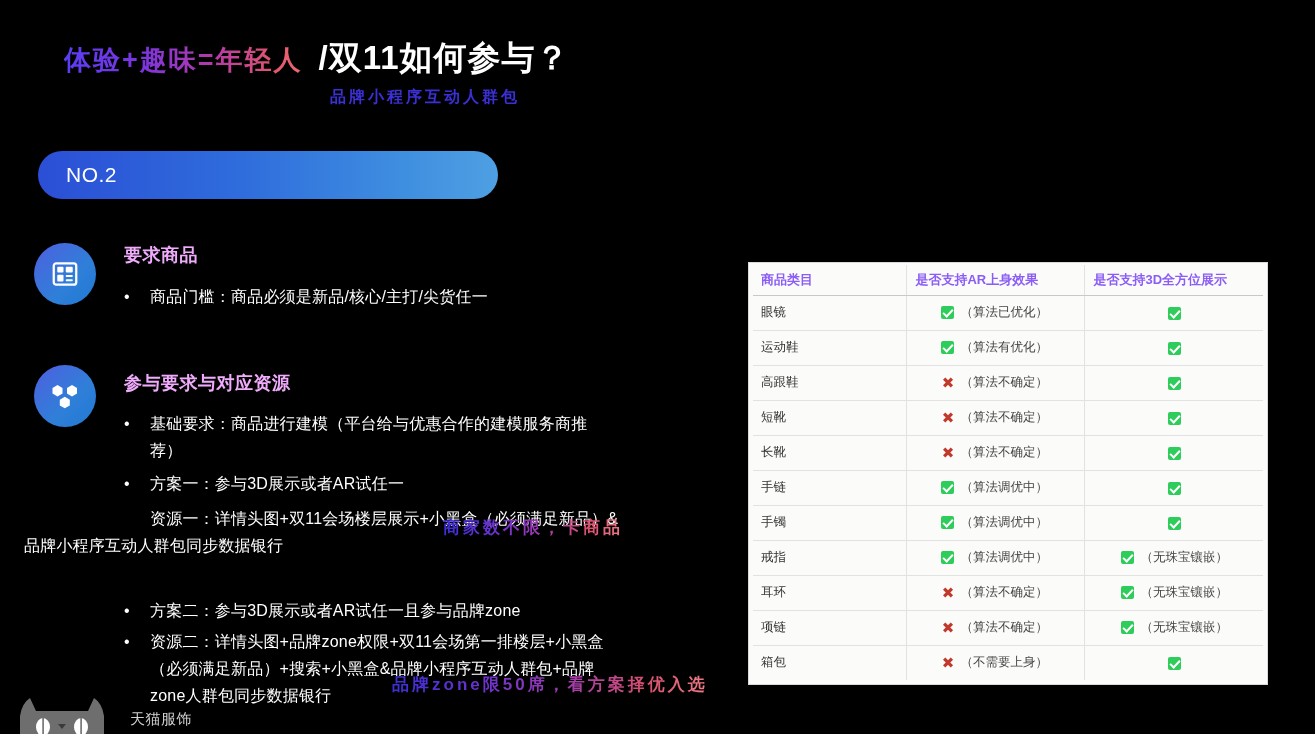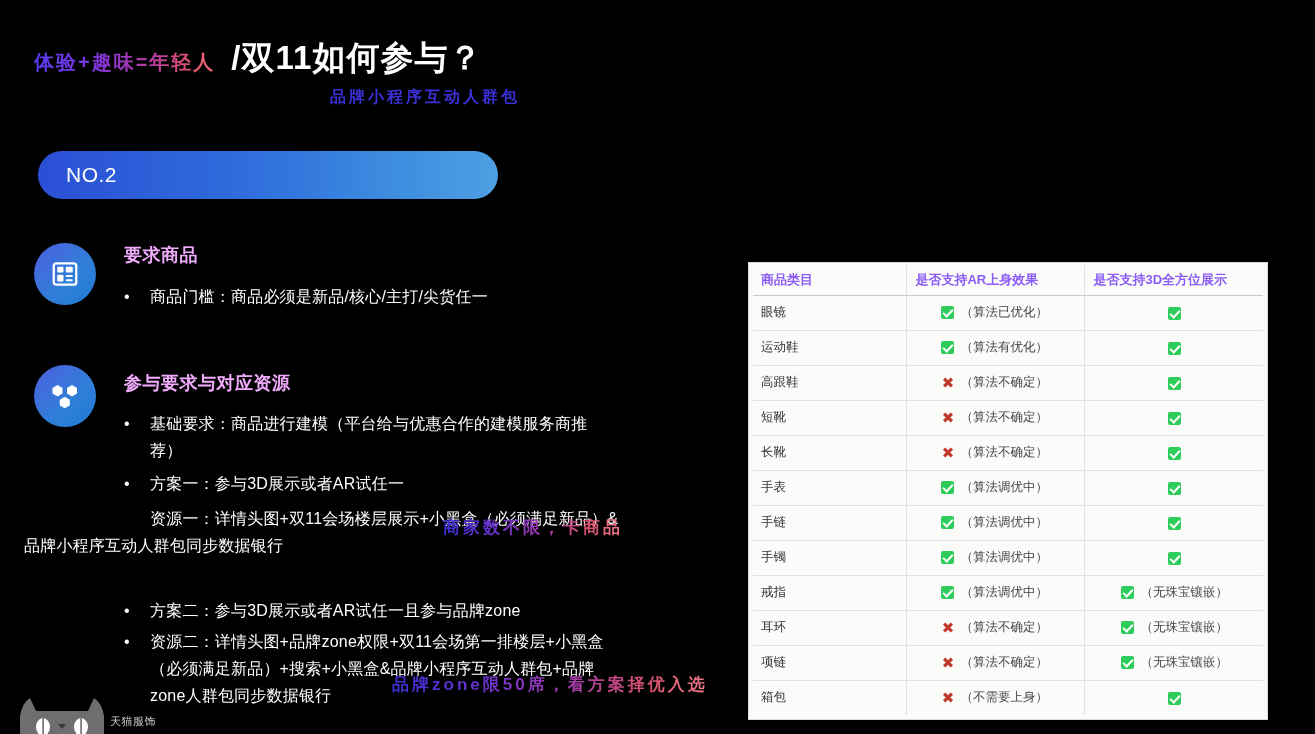--- a/index.html
+++ b/index.html
@@ -17,27 +17,28 @@
 
   
   .title-row {
     position: absolute;
     left: 34px; top: 36px;
     display: flex;
     align-items: baseline;
     white-space: nowrap;
   }
   .title-grad {
-    font-size: 20px;
+    font-size: 27px;
     font-weight: 700;
     letter-spacing: 2px;
     background: linear-gradient(90deg, #5b3df5 0%, #7b35e0 32%, #b43aa8 62%, #e1566f 88%, #ef6a72 100%);
     -webkit-background-clip: text;
     background-clip: text;
     color: transparent;
+    margin-left: 30px;
     -webkit-text-fill-color: transparent;
   }
   .title-main {
     font-size: 33px;
     font-weight: 700;
     color: #ffffff;
     margin-left: 16px;
     letter-spacing: 1px;
   }
   .subtitle {
@@ -182,23 +183,23 @@
   .note { color: #444; font-size: 12.5px; }
 
   
   .footer {
     position: absolute;
     left: 14px; bottom: 0px;
     display: flex; align-items: flex-end;
   }
   .cat-logo { width: 96px; height: 40px; display: block; }
   .footer-label {
-    font-size: 11px;
+    font-size: 15px;
     color: #cfcfcf;
-    margin-left: 0;
+    margin-left: 20px;
     margin-bottom: 5px;
     letter-spacing: 0.5px;
   }
 </style>
 </head>
 <body>
 
 <div id="slide">
 
   <div class="title-row">
@@ -295,25 +296,20 @@
             <td class="col-cat">短靴</td>
             <td class="cell-ar"><span class="mk mk-no"></span><span class="note">（算法不确定）</span></td>
             <td class="cell-3d centered"><span class="mk mk-yes" style="margin-right: 0px;"></span></td>
           </tr>
           <tr>
             <td class="col-cat">长靴</td>
             <td class="cell-ar"><span class="mk mk-no"></span><span class="note">（算法不确定）</span></td>
             <td class="cell-3d centered"><span class="mk mk-yes" style="margin-right: 0px;"></span></td>
           </tr>
           <tr>
-            <td class="col-cat">手表</td>
-            <td class="cell-ar"><span class="mk mk-yes"></span><span class="note">（算法调优中）</span></td>
-            <td class="cell-3d centered"><span class="mk mk-yes" style="margin-right: 0px;"></span></td>
-          </tr>
-          <tr>
             <td class="col-cat">手链</td>
             <td class="cell-ar"><span class="mk mk-yes"></span><span class="note">（算法调优中）</span></td>
             <td class="cell-3d centered"><span class="mk mk-yes" style="margin-right: 0px;"></span></td>
           </tr>
           <tr>
             <td class="col-cat">手镯</td>
             <td class="cell-ar"><span class="mk mk-yes"></span><span class="note">（算法调优中）</span></td>
             <td class="cell-3d centered"><span class="mk mk-yes" style="margin-right: 0px;"></span></td>
           </tr>
           <tr>

